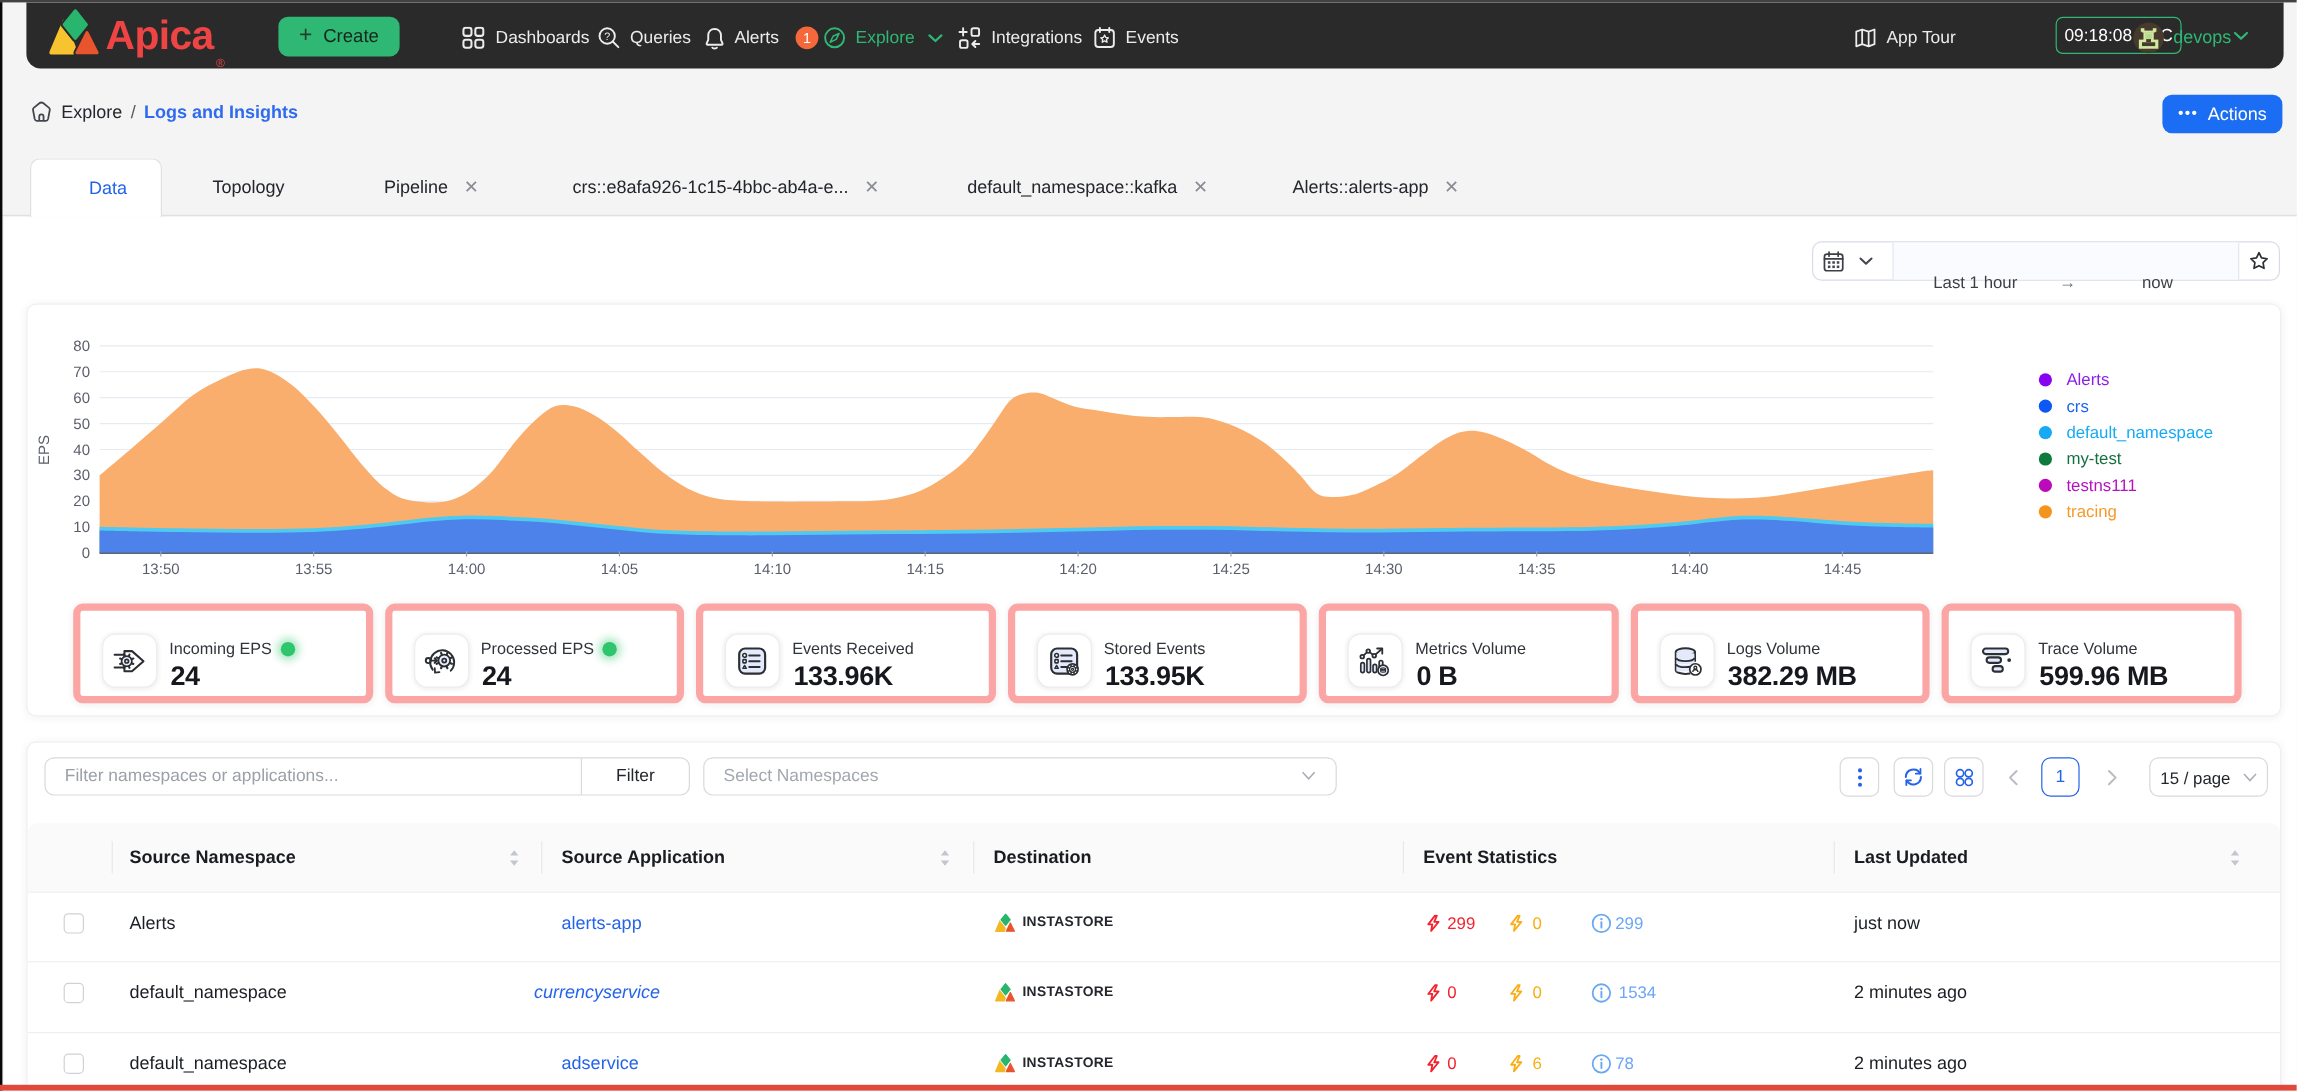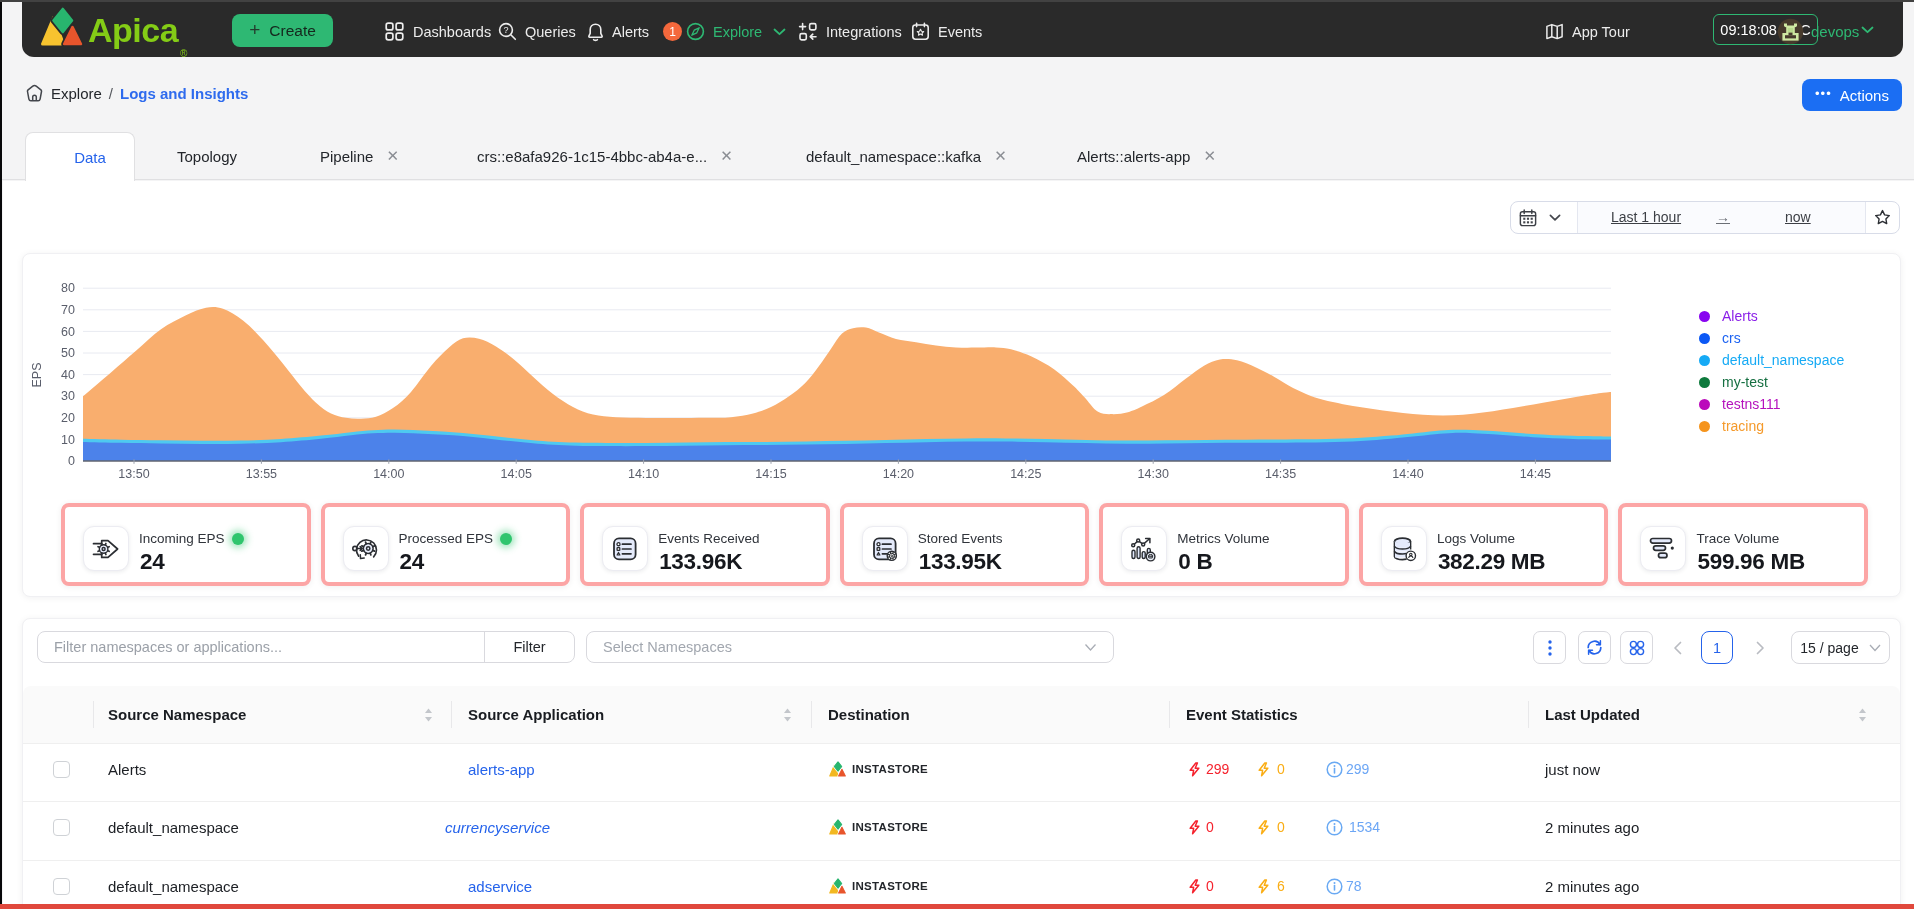--- a/index.html
+++ b/index.html
@@ -3,21 +3,21 @@
 <style>
 *{margin:0;padding:0;box-sizing:border-box;}
 html,body{width:1914px;height:909px;overflow:hidden;}
 body{-webkit-font-smoothing:antialiased;font-family:"Liberation Sans",sans-serif;background:#f4f4f5;position:relative;}
 .edge-left{position:absolute;left:0;top:0;width:2px;height:909px;background:#08080a;z-index:60;}
 .edge-top{position:absolute;left:0;top:0;width:1914px;height:2px;background:#424242;z-index:61;}
 .edge-bottom{position:absolute;left:0;top:904px;width:1914px;height:5px;background:#e0483c;z-index:62;}
 
 .nav{position:absolute;left:22px;top:2px;width:1881px;height:55px;background:#2a2a2a;border-radius:0 0 12px 12px;z-index:50;}
 .nav .item{position:absolute;top:0;height:59px;display:flex;align-items:center;color:#ececec;font-size:14.5px;}
-.logo-text{position:absolute;left:66px;top:9px;color:#84cc16;font-size:34px;font-weight:bold;letter-spacing:-.5px;}
+.logo-text{position:absolute;left:66px;top:9px;color:#ef4444;font-size:34px;font-weight:bold;letter-spacing:-.5px;}
 .logo-text:after{content:"\00ae";font-size:10px;font-weight:normal;vertical-align:-15px;margin-left:2px;letter-spacing:0;}
 .createbtn{position:absolute;left:210px;top:12px;width:101px;height:33px;background:#2eb873;border-radius:8px;color:#15271d;font-size:15.5px;display:flex;align-items:center;justify-content:center;gap:9px;}
 .createbtn .plus{font-size:19px;font-weight:400;margin-top:-2px;color:#233c2e;}
 .badge{display:inline-flex;align-items:center;justify-content:center;width:19px;height:19px;border-radius:50%;background:#f4683c;color:#fff;font-size:12px;margin-left:7px;}
 .grn{color:#2eb873;}
 .nav .item.grn{color:#2eb873;}
 .timepill{position:absolute;left:1691px;top:12px;width:105px;height:31px;border:1px solid #2eb873;border-radius:6px;color:#fff;font-size:14.5px;display:flex;align-items:center;justify-content:center;}
 
 .crumb{position:absolute;left:25px;top:84px;display:flex;align-items:center;font-size:15px;color:#23262b;}
 .crumb a{color:#2e6bee;text-decoration:none;font-weight:bold;}
@@ -25,31 +25,31 @@
 
 .tabbar{position:absolute;left:0;top:132px;width:1914px;height:48px;border-bottom:1px solid #e0e0e2;}
 .tab-active{position:absolute;left:25px;top:0;width:110px;height:49px;background:#fff;border:1px solid #e0e0e2;border-bottom:none;border-radius:8px 8px 0 0;color:#2563eb;font-size:15px;display:flex;align-items:center;justify-content:center;}
 .tab{position:absolute;top:0;height:48px;display:flex;align-items:center;color:#23262b;font-size:15px;}
 .tab .x{color:#8a8d93;font-size:15px;margin-left:13px;}
 .contentbg{position:absolute;left:3px;top:181px;width:1911px;height:723px;background:#fff;}
 
 .dpick{position:absolute;left:1510px;top:201px;width:390px;height:33px;border:1px solid #d8dce8;border-radius:8px;background:#fff;display:flex;z-index:5;}
 .dpick .seg1{width:66px;display:flex;align-items:center;padding-left:8px;gap:12px;}
 .dpick .seg2{position:relative;width:289px;background:#fafbfe;border-left:1px solid #e4e7f0;border-right:1px solid #e4e7f0;font-size:14px;color:#3c3f45;white-space:nowrap;}
-.dpick .seg2 span{position:absolute;top:7px;text-decoration:underline;}
+.dpick .seg2 span{position:absolute;top:25px;}
 .dpick .seg3{width:33px;display:flex;align-items:center;justify-content:center;}
 
 .card1{position:absolute;left:22px;top:253px;width:1879px;height:344px;background:#fff;border:1px solid #f0f0f3;border-radius:8px;box-shadow:0 1px 7px rgba(20,24,40,.06);}
 .chartsvg{position:absolute;left:0;top:0;}
 .legend{position:absolute;left:1676px;top:51px;font-size:14px;}
 .legend .li{display:flex;align-items:center;height:22px;gap:12px;}
 .legend .dot{width:11px;height:11px;border-radius:50%;flex:none;}
 
 .stats{position:absolute;left:38px;top:249px;width:1807px;height:83px;display:flex;gap:10px;}
-.stat{flex:1;background:#fff;border:4px solid #fca5a5;border-radius:8px;box-shadow:0 1px 6px rgba(25,30,40,.07);position:relative;}
+.stat{flex:1;background:#fff;border:6px solid #fca5a5;border-radius:8px;box-shadow:0 1px 6px rgba(25,30,40,.07);position:relative;}
 .stat .ibox{position:absolute;left:18px;top:19px;width:46px;height:45px;background:#fff;border:1px solid #ececf2;border-radius:11px;box-shadow:0 1px 4px rgba(25,30,40,.09);display:flex;align-items:center;justify-content:center;}
 .stat .lbl{position:absolute;left:74px;top:24px;font-size:13.5px;color:#30343b;display:flex;align-items:center;}
 .stat .val{position:absolute;left:75px;top:42px;font-size:22.5px;font-weight:bold;color:#16181d;letter-spacing:-.3px;}
 .gdot{width:12px;height:12px;border-radius:50%;background:#2fc56d;margin-left:7px;box-shadow:0 0 7px 3px rgba(47,197,109,.45);}
 
 .card2{position:absolute;left:22px;top:618px;width:1879px;height:291px;background:#fff;border:1px solid #f0f0f3;border-radius:8px 8px 0 0;box-shadow:0 1px 7px rgba(20,24,40,.06);overflow:hidden;}
 .fgroup{position:absolute;left:14px;top:12px;width:538px;height:32px;border:1px solid #d9d9de;border-radius:8px;display:flex;}
 .fgroup .inp{flex:1;display:flex;align-items:center;padding-left:16px;color:#9ba0a8;font-size:14.5px;border-right:1px solid #d9d9de;}
 .fgroup .btn{width:89px;display:flex;align-items:center;justify-content:center;font-size:14.5px;color:#23262b;}
 .nsel{position:absolute;left:563px;top:12px;width:528px;height:32px;border:1px solid #d9d9de;border-radius:8px;display:flex;align-items:center;padding:0 16px;color:#a2a7af;font-size:14.5px;}

